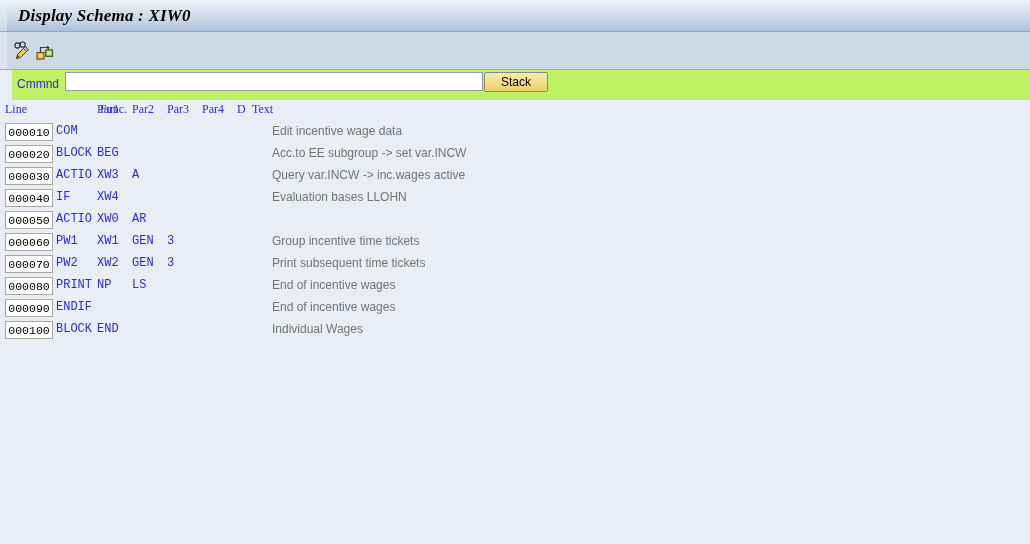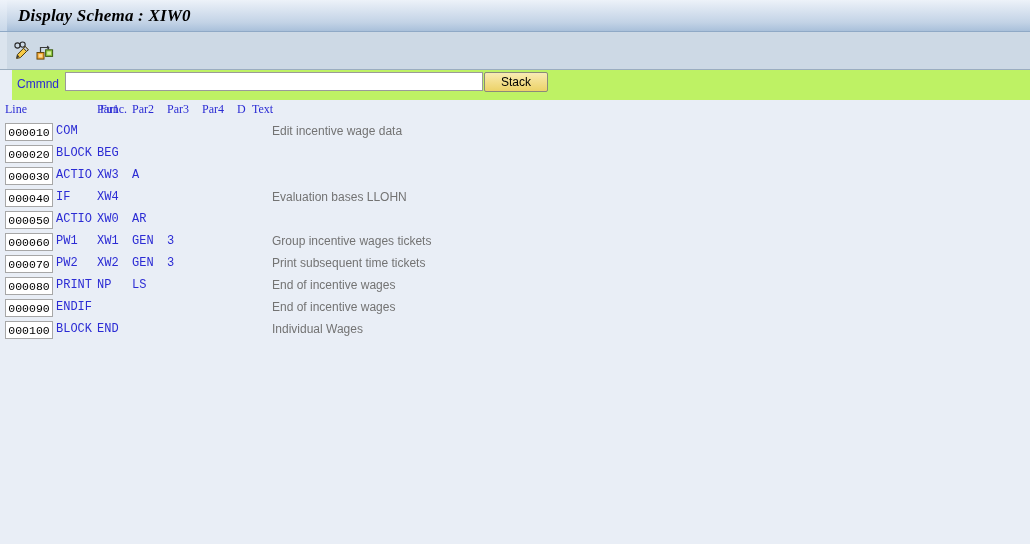--- a/index.html
+++ b/index.html
@@ -281,46 +281,48 @@
     <div id="rows-host">
         <div class="row" style="top: 23px;">
           <input type="text" class="lineno" value="000010" style="">
           <span class="cell-mono c-func">COM</span>
           <span class="cell-text">Edit incentive wage data</span>
         </div>
         <div class="row" style="top: 45px; padding-left: 17px;">
           <input type="text" class="lineno" value="000020" style="">
           <span class="cell-mono c-func">BLOCK</span>
           <span class="cell-mono c-p1">BEG</span>
+          <span class="cell-text">Acc.to EE subgroup -&gt; set var.INCW</span>
         </div>
         <div class="row" style="top: 67px;">
           <input type="text" class="lineno" value="000030" style="">
           <span class="cell-mono c-func">ACTIO</span>
           <span class="cell-mono c-p1">XW3</span>
           <span class="cell-mono c-p2">A</span>
+          <span class="cell-text">Query var.INCW -&gt; inc.wages active</span>
         </div>
         <div class="row" style="top: 89px;">
           <input type="text" class="lineno" value="000040" style="">
           <span class="cell-mono c-func">IF</span>
           <span class="cell-mono c-p1">XW4</span>
           <span class="cell-text">Evaluation bases LLOHN</span>
         </div>
         <div class="row" style="top: 111px;">
           <input type="text" class="lineno" value="000050" style="">
           <span class="cell-mono c-func">ACTIO</span>
           <span class="cell-mono c-p1">XW0</span>
           <span class="cell-mono c-p2">AR</span>
         </div>
         <div class="row" style="top: 133px;">
           <input type="text" class="lineno" value="000060" style="">
           <span class="cell-mono c-func">PW1</span>
           <span class="cell-mono c-p1">XW1</span>
           <span class="cell-mono c-p2">GEN</span>
           <span class="cell-mono c-p3">3</span>
-          <span class="cell-text">Group incentive wages tickets</span>
+          <span class="cell-text">Group incentive time tickets</span>
         </div>
         <div class="row" style="top: 155px;">
           <input type="text" class="lineno" value="000070" style="">
           <span class="cell-mono c-func">PW2</span>
           <span class="cell-mono c-p1">XW2</span>
           <span class="cell-mono c-p2">GEN</span>
           <span class="cell-mono c-p3">3</span>
           <span class="cell-text">Print subsequent time tickets</span>
         </div>
         <div class="row" style="top: 177px;">

